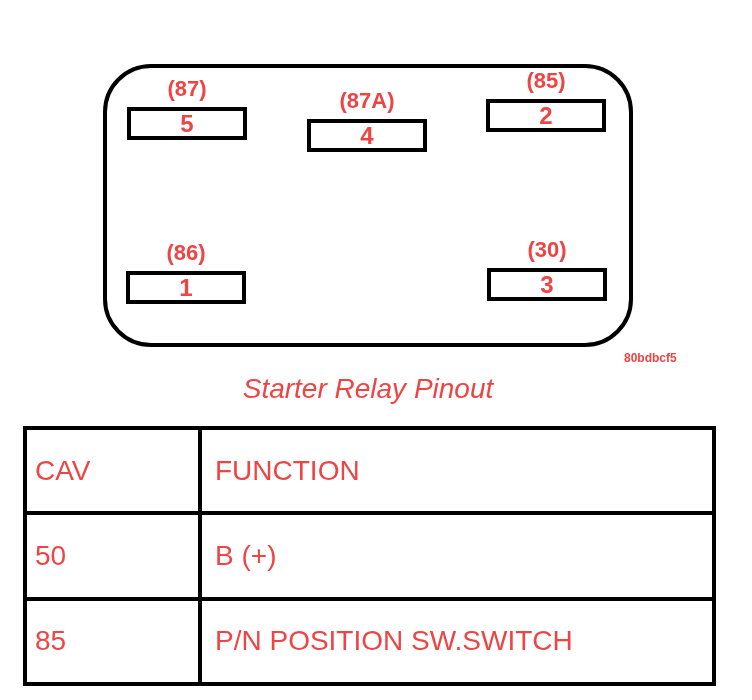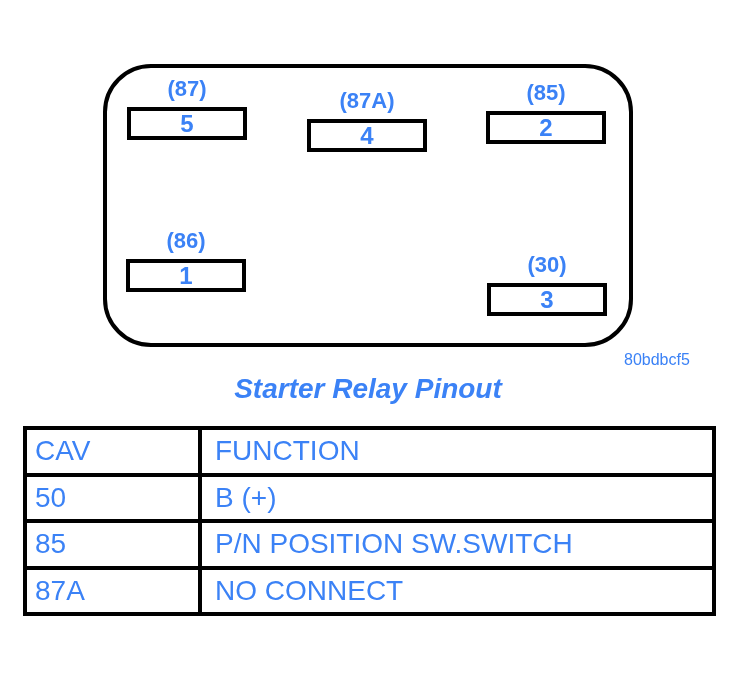--- a/index.html
+++ b/index.html
@@ -6,21 +6,21 @@
     margin: 0;
     padding: 0;
     background: #ffffff;
   }
   .page {
     position: relative;
     width: 752px;
     height: 700px;
     background: #ffffff;
     font-family: "Liberation Sans", sans-serif;
-    color: #3b82f6;
+    color: #ef4444;
     overflow: hidden;
   }
 
   
   .relay-outline {
     position: absolute;
     left: 103px;
     top: 64px;
     width: 530px;
     height: 283px;
@@ -48,54 +48,54 @@
     border: 4px solid #000000;
     box-sizing: border-box;
     background: #ffffff;
     font-size: 24px;
     font-weight: bold;
     line-height: 25px;
     text-align: center;
   }
   .pin-87  { left: 127px; top: 76px; }
   .pin-87a { left: 307px; top: 76px; margin-top: 12px; }
-  .pin-85  { left: 486px; top: 80px; }
-  .pin-86  { left: 126px; top: 228px; }
-  .pin-30  { left: 487px; top: 237px; margin-top: 15px; }
+  .pin-85  { left: 486px; top: 68px; }
+  .pin-86  { left: 126px; top: 240px; }
+  .pin-30  { left: 487px; top: 237px; }
 
   
   .figure-code {
     position: absolute;
     left: 624px;
     top: 351px;
-    font-size: 16px;
-    font-weight: normal;
+    font-size: 12px;
+    font-weight: bold;
     letter-spacing: 0px;
   }
 
   
   .caption {
     position: absolute;
     left: 103px;
     top: 373px;
     width: 530px;
     text-align: center;
     font-size: 28px;
-    font-weight: bold;
+    font-weight: normal;
     font-style: italic;
     white-space: nowrap;
   }
 
   
   .pinout-table {
     position: absolute;
     left: 23px;
     top: 426px;
     width: 693px;
-    height: 190px;
+    height: 260px;
     border-collapse: collapse;
     table-layout: fixed;
     font-size: 28px;
   }
   .pinout-table td {
     border: 4px solid #000000;
     vertical-align: middle;
     padding: 0 0 0 8px;
     white-space: nowrap;
     overflow: hidden;
@@ -146,20 +146,16 @@
         <td class="col-fn">FUNCTION</td>
       </tr>
       <tr>
         <td class="col-cav">50</td>
         <td class="col-fn">B (+)</td>
       </tr>
       <tr>
         <td class="col-cav">85</td>
         <td class="col-fn">P/N POSITION SW.SWITCH</td>
       </tr>
-      <tr>
-        <td class="col-cav">87A</td>
-        <td class="col-fn">NO CONNECT</td>
-      </tr>
     </tbody>
   </table>
 
 </div>
 
 </body></html>

